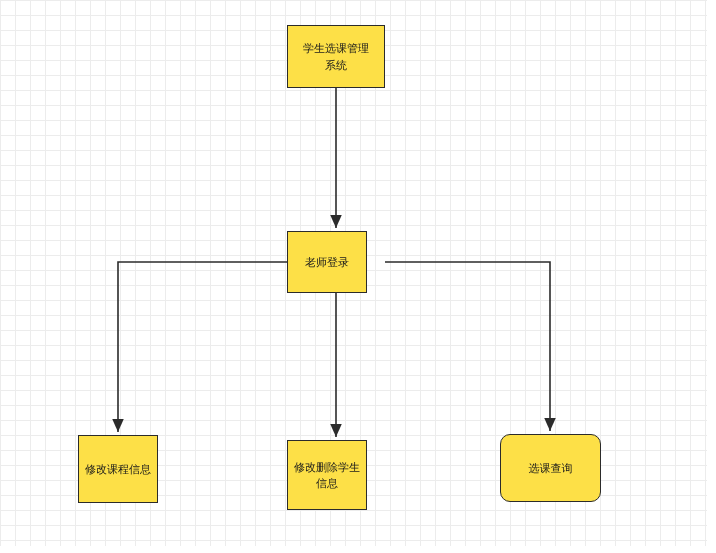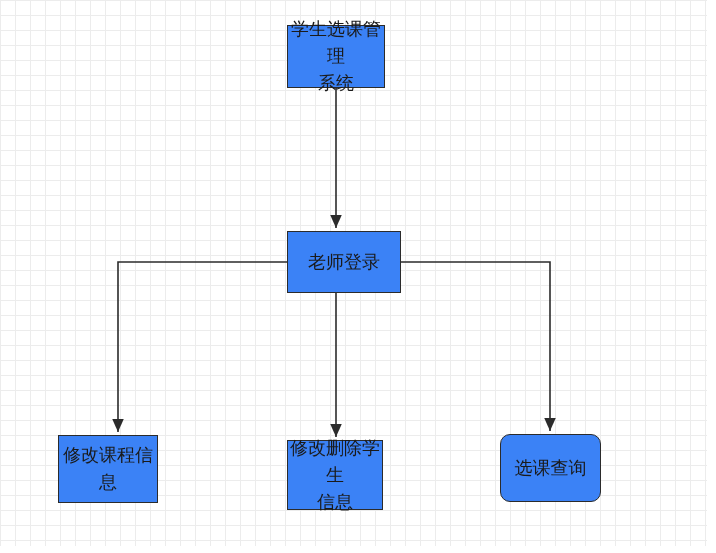--- a/index.html
+++ b/index.html
@@ -29,35 +29,35 @@
   .edges {
     position: absolute;
     left: 0;
     top: 0;
     pointer-events: none;
   }
   .node {
     position: absolute;
     box-sizing: border-box;
     border: 1.6px solid #2b2b2b;
-    background: #3b82f6;
+    background: #fde047;
     display: flex;
     align-items: center;
     justify-content: center;
     text-align: center;
-    font-size: 18px;
+    font-size: 11px;
     color: #1a1a1a;
     line-height: 1.5;
     white-space: pre-line;
     cursor: default;
   }
   #n-system   { left: 287px; top: 25px;  width: 98px;  height: 63px; }
-  #n-login    { left: 287px; top: 231px; width: 114px;  height: 62px; }
-  #n-course   { left: 58px;  top: 435px; width: 100px; height: 68px; }
-  #n-student  { left: 287px; top: 440px; width: 96px;  height: 70px; }
+  #n-login    { left: 287px; top: 231px; width: 80px;  height: 62px; }
+  #n-course   { left: 78px;  top: 435px; width: 80px; height: 68px; }
+  #n-student  { left: 287px; top: 440px; width: 80px;  height: 70px; }
   #n-query    { left: 500px; top: 434px; width: 101px; height: 68px; border-radius: 10px; }
 </style>
 </head>
 <body>
 
 <div class="canvas">
   <div class="grid"></div>
 
   <svg class="edges" width="716" height="553" xmlns="http://www.w3.org/2000/svg">
     <defs>

